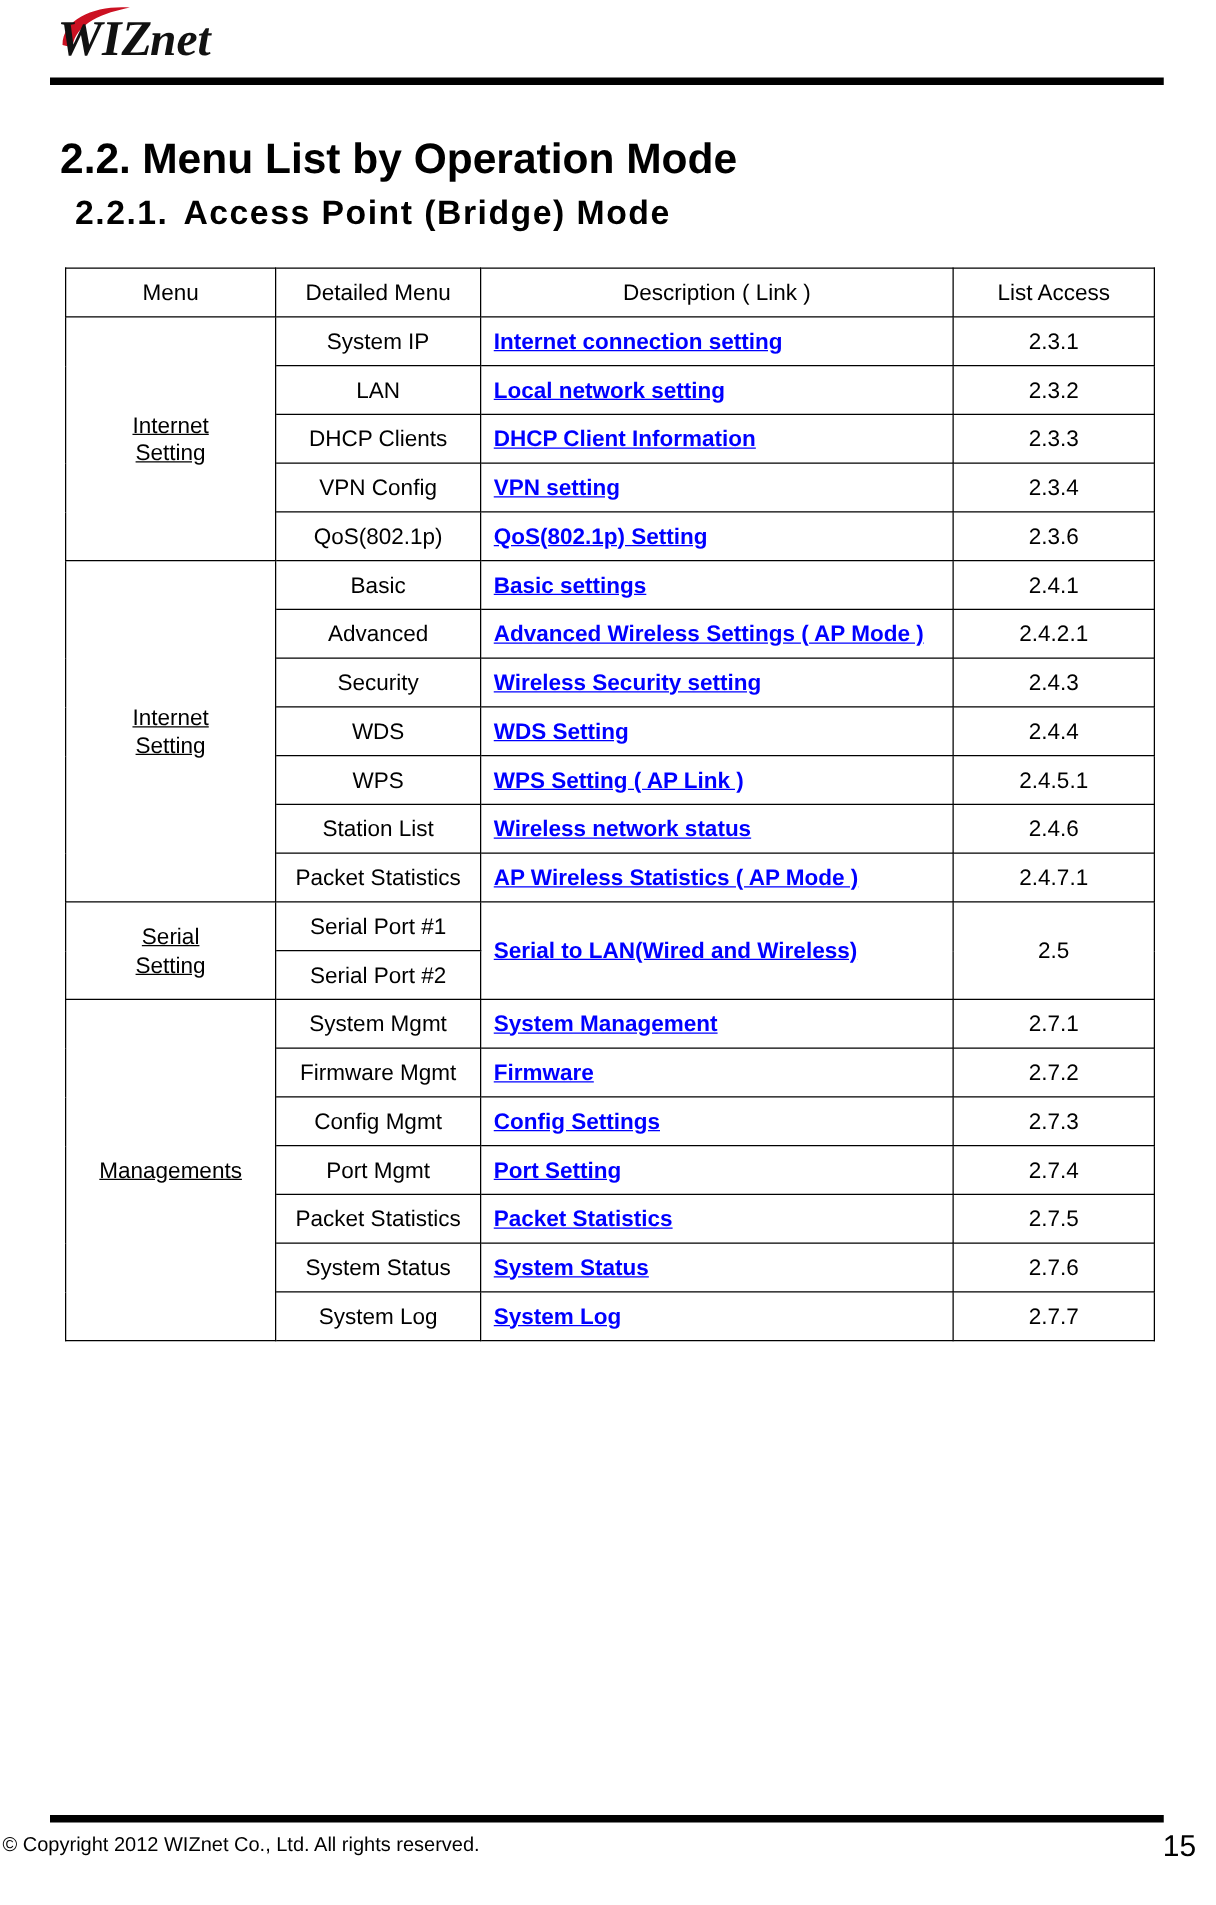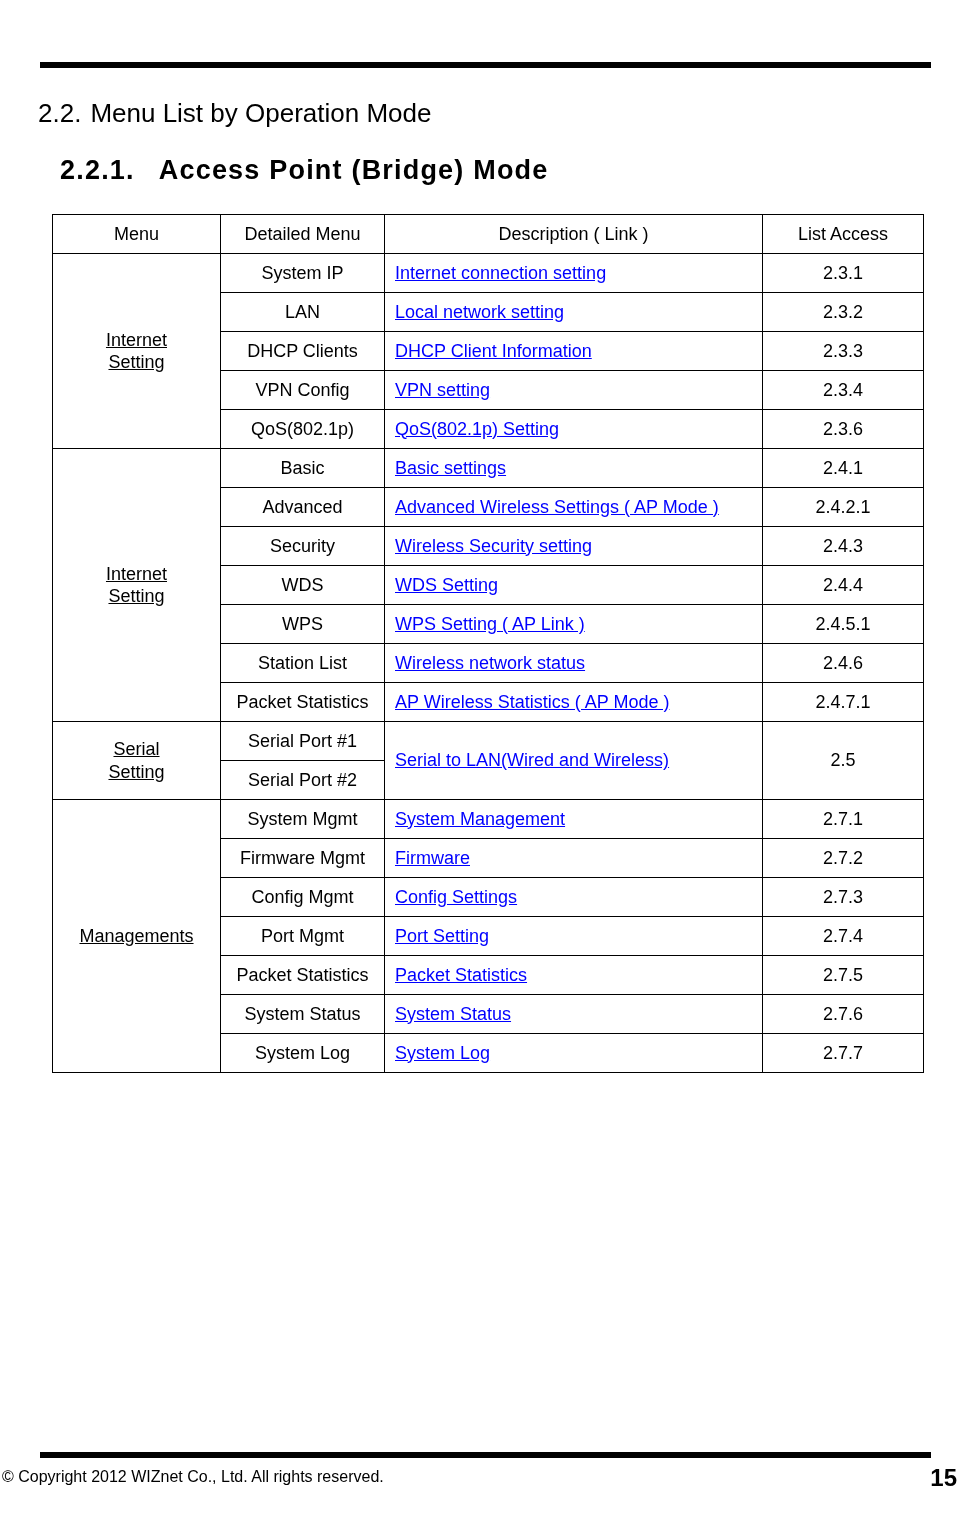--- a/index.html
+++ b/index.html
@@ -34,44 +34,44 @@
     position: absolute;
     left: 40px;
     top: 62px;
     width: 891px;
     height: 6px;
     background: #000000;
   }
 
   
   .h2 {
-    margin: 0;
+    margin: 10px;
     padding: 0;
     position: absolute;
     left: 38px;
     top: 98px;
-    font-size: 26px;
-    font-weight: normal;
+    font-size: 34px;
+    font-weight: bold;
     letter-spacing: 0px;
     white-space: nowrap;
   }
   .h2 .num { margin-right: 9px; }
 
   .h3 {
     margin: 0;
     padding: 0;
     position: absolute;
     left: 60px;
     top: 155px;
     font-size: 27px;
     font-weight: bold;
     letter-spacing: 1.2px;
     white-space: nowrap;
   }
-  .h3 .num { margin-right: 24px; text-align: center; }
+  .h3 .num { margin-right: 12px; text-align: center; }
 
   
   .table-wrap {
     position: absolute;
     left: 52px;
     top: 214px;
     width: 871px;
   }
   table.menu-table {
     border-collapse: collapse;
@@ -113,20 +113,21 @@
   }
   td.list-cell {
     text-align: center;
     font-size: 18px;
     padding-left: 12px;
   }
   a.doclink {
     color: #0000FF;
     text-decoration: underline;
     font-size: 18px;
+    font-weight: bold;
   }
 
   
   .footer-rule {
     position: absolute;
     left: 40px;
     top: 1452px;
     width: 891px;
     height: 6px;
     background: #000000;
@@ -136,27 +137,34 @@
     left: 2px;
     top: 1468px;
     font-size: 16px;
     white-space: nowrap;
   }
   .footer-page {
     position: absolute;
     right: 16px;
     top: 1464px;
     font-size: 24px;
-    font-weight: bold;
+    font-weight: normal;
   }
 </style>
 </head>
 <body>
 
 <div class="page-header">
+  <div class="logo">
+    <svg viewBox="0 0 180 56" width="180" height="56" aria-hidden="true">
+      <path d="M10 34 C10 12, 38 2, 64 4 C44 8, 20 16, 18 36 Z" fill="#CC1122"></path>
+      <text x="6" y="42" font-family="'Liberation Serif', serif" font-size="40" font-weight="bold" font-style="italic" fill="#111111">WIZ</text>
+      <text x="80" y="42" font-family="'Liberation Serif', serif" font-size="38" font-weight="bold" font-style="italic" fill="#111111">net</text>
+    </svg>
+  </div>
   <div class="header-rule"></div>
 </div>
 
 <h2 class="h2">
   <span class="num">2.2.</span><span>Menu List by Operation Mode</span>
 </h2>
 
 <h3 class="h3">
   <span class="num">2.2.1.</span><span>Access  Point  (Bridge)  Mode</span>
 </h3>

